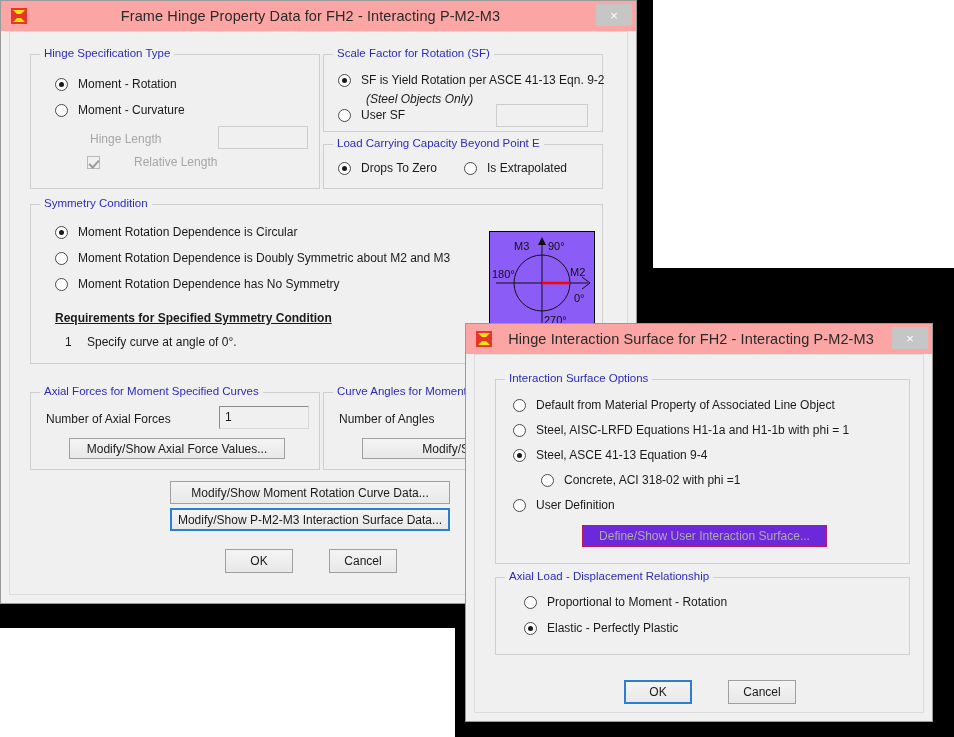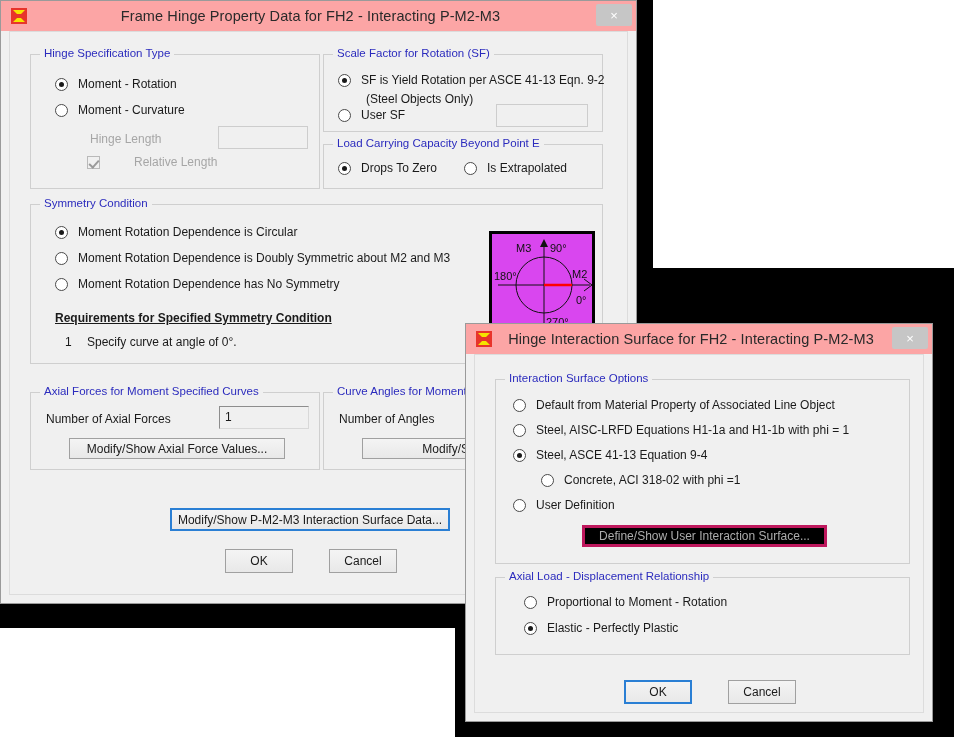--- a/index.html
+++ b/index.html
@@ -197,29 +197,29 @@
     cursor: default;
     white-space: nowrap;
   }
   .button.focused {
     border: 1px solid #2a7fd4;
     outline: 1px solid #2a7fd4;
     outline-offset: -2px;
   }
   .button.disabled {
     color: #acacac;
-    border: 3px solid #be185d;
-    background: #000000;
+    border: 1px solid #be185d;
+    background: #6d28d9;
   }
 
   
   .diagram {
     position: absolute;
-    background: #d946ef;
-    border: 3px solid #000000;
+    background: #8b5cf6;
+    border: 1px solid #000000;
     box-sizing: border-box;
   }
   .diagram svg { display: block; }
 </style>
 </head>
 <body>
 
 <div class="backdrop-white-right"></div>
 <div class="backdrop-black-col"></div>
 <div class="backdrop-black-right"></div>
@@ -266,21 +266,21 @@
       </div>
     </div>
 
     <div class="group" style="left:313px;top:22px;width:280px;height:78px;">
       <span class="legend">Scale Factor for Rotation (SF)</span>
 
       <div class="row" style="left:14px;top:18px;">
         <span class="radio checked"></span>
         <span class="lbl">SF is Yield Rotation per ASCE 41-13 Eqn. 9-2</span>
       </div>
-      <span class="text" style="left:42px;top:37px;">(Steel Objects Only)</span>
+      <span class="text" style="left:42px;top:37px;font-style:italic;">(Steel Objects Only)</span>
 
       <div class="row" style="left:14px;top:53px;">
         <span class="radio"></span>
         <span class="lbl">User SF</span>
       </div>
       <span class="input" style="left:172px;top:49px;width:92px;height:23px;"></span>
     </div>
 
     <div class="group" style="left:313px;top:112px;width:280px;height:45px;">
       <span class="legend">Load Carrying Capacity Beyond Point E</span>
@@ -339,20 +339,21 @@
       <span class="input filled" style="left:188px;top:13px;width:90px;height:23px;">1</span>
       <span class="button" style="left:38px;top:45px;width:216px;height:21px;">Modify/Show Axial Force Values...</span>
     </div>
 
     <div class="group" style="left:313px;top:360px;width:290px;height:78px;">
       <span class="legend">Curve Angles for Moment Ro</span>
       <span class="text" style="left:15px;top:19px;">Number of Angles</span>
       <span class="button" style="left:38px;top:45px;width:200px;height:21px;">Modify/Show A</span>
     </div>
 
+    <span class="button" style="left:160px;top:449px;width:280px;height:23px;">Modify/Show Moment Rotation Curve Data...</span>
     <span class="button focused" style="left:160px;top:476px;width:280px;height:23px;">Modify/Show P-M2-M3 Interaction Surface Data...</span>
 
     <span class="button" style="left:215px;top:517px;width:68px;height:24px;">OK</span>
     <span class="button" style="left:319px;top:517px;width:68px;height:24px;">Cancel</span>
   </div>
 </div>
 
 <div class="dialog" id="dlg2" style="left:465px;top:323px;width:468px;height:399px;">
 
   <div class="titlebar">

